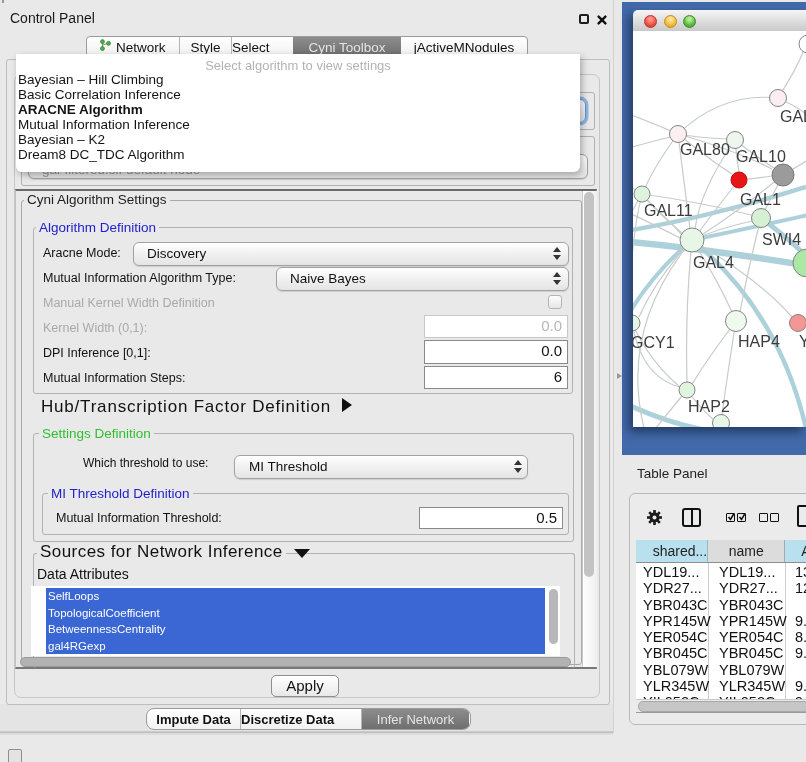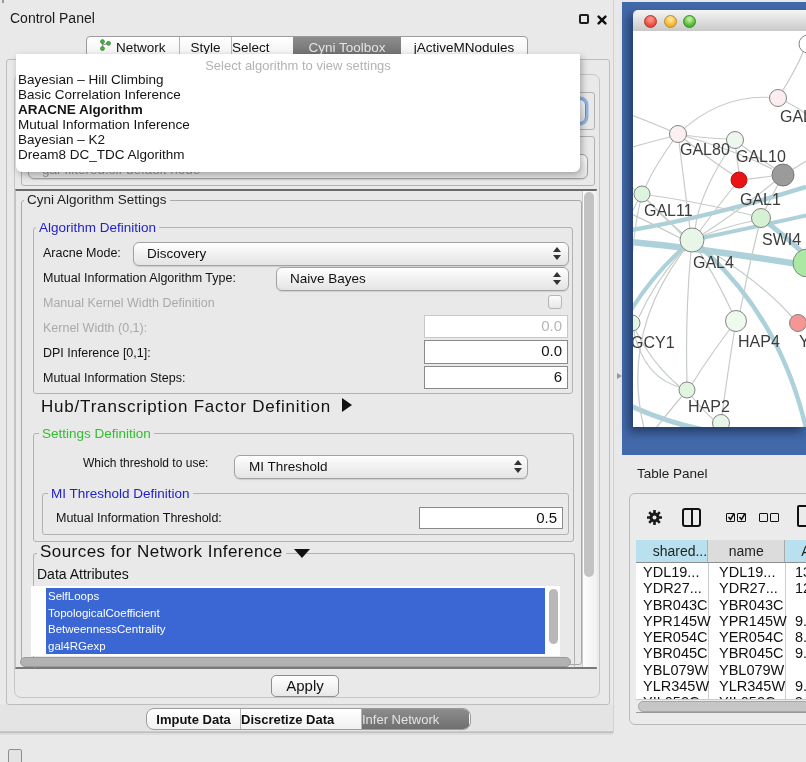--- a/index.html
+++ b/index.html
@@ -104,21 +104,21 @@
 <div class="a" style="left:46px;top:588px;width:499px;height:66px;background:#3a67d4"></div>
 <div class="a" style="left:48px;top:588px;font-size:11.5px;color:#fff;line-height:16.5px">SelfLoops<br>TopologicalCoefficient<br>BetweennessCentrality<br>gal4RGexp</div>
 <div class="a" style="left:549px;top:589px;width:9px;height:55px;background:#b8b8b8;border-radius:4.5px"></div>
 <div class="a" style="left:20px;top:657px;width:549px;height:8px;background:#b2b2b2;border:1px solid #9a9a9a;border-radius:5px"></div>
 
 <div class="a" style="left:271px;top:675px;width:66px;height:20px;border:1px solid #8e8e8e;border-radius:5px;background:linear-gradient(#ffffff,#f4f4f4 50%,#e8e8e8);text-align:center;font-size:15px;color:#111;line-height:20px">Apply</div>
 
 <div class="a" style="left:146px;top:708px;width:323px;height:20px;border:1px solid #9c9c9c;border-radius:8px;background:linear-gradient(#ffffff,#f1f1f1);overflow:hidden;display:flex">
  <div style="width:93px;border-right:1px solid #b5b5b5;text-align:center;font-size:13px;font-weight:bold;color:#111;padding-top:3px">Impute Data</div>
  <div style="width:120px;border-right:1px solid #b5b5b5;font-size:13px;font-weight:bold;color:#111;padding-top:3px">Discretize Data</div>
- <div style="width:107px;background:linear-gradient(#8d8d8d,#6f6f6f);font-size:13px;color:#e4e4e4;padding-top:3px">Infer Network</div>
+ <div style="width:107px;background:linear-gradient(#8d8d8d,#6f6f6f);text-align:center;font-size:13px;color:#e4e4e4;padding-top:3px">Infer Network</div>
 </div>
 
 <div class="a" style="left:16px;top:54px;width:564px;height:118px;background:#fff;border-radius:1px 1px 6px 6px;box-shadow:2px 3px 7px rgba(0,0,0,.3)"></div>
 <div class="a" style="left:16px;top:58px;width:564px;text-align:center;font-size:13px;color:#b3b3b3">Select algorithm to view settings</div>
 <div class="a" style="left:18px;top:72px;font-size:13.5px;color:#141414;line-height:15px;white-space:nowrap">Bayesian – Hill Climbing<br>Basic Correlation Inference<br><b>ARACNE Algorithm</b><br>Mutual Information Inference<br>Bayesian – K2<br>Dream8 DC_TDC Algorithm</div>
 
 <div class="a" style="left:8px;top:749px;width:12px;height:13px;border:1.5px solid #8e8e8e;background:#e3e3e3;border-radius:2px"></div>
 
 <div class="a" style="left:617px;top:373px;width:0;height:0;border-top:3px solid transparent;border-bottom:3px solid transparent;border-left:5px solid #9a9a9a"></div>
 <div class="a" style="left:2px;top:0;width:2px;height:3px;background:#999"></div>

